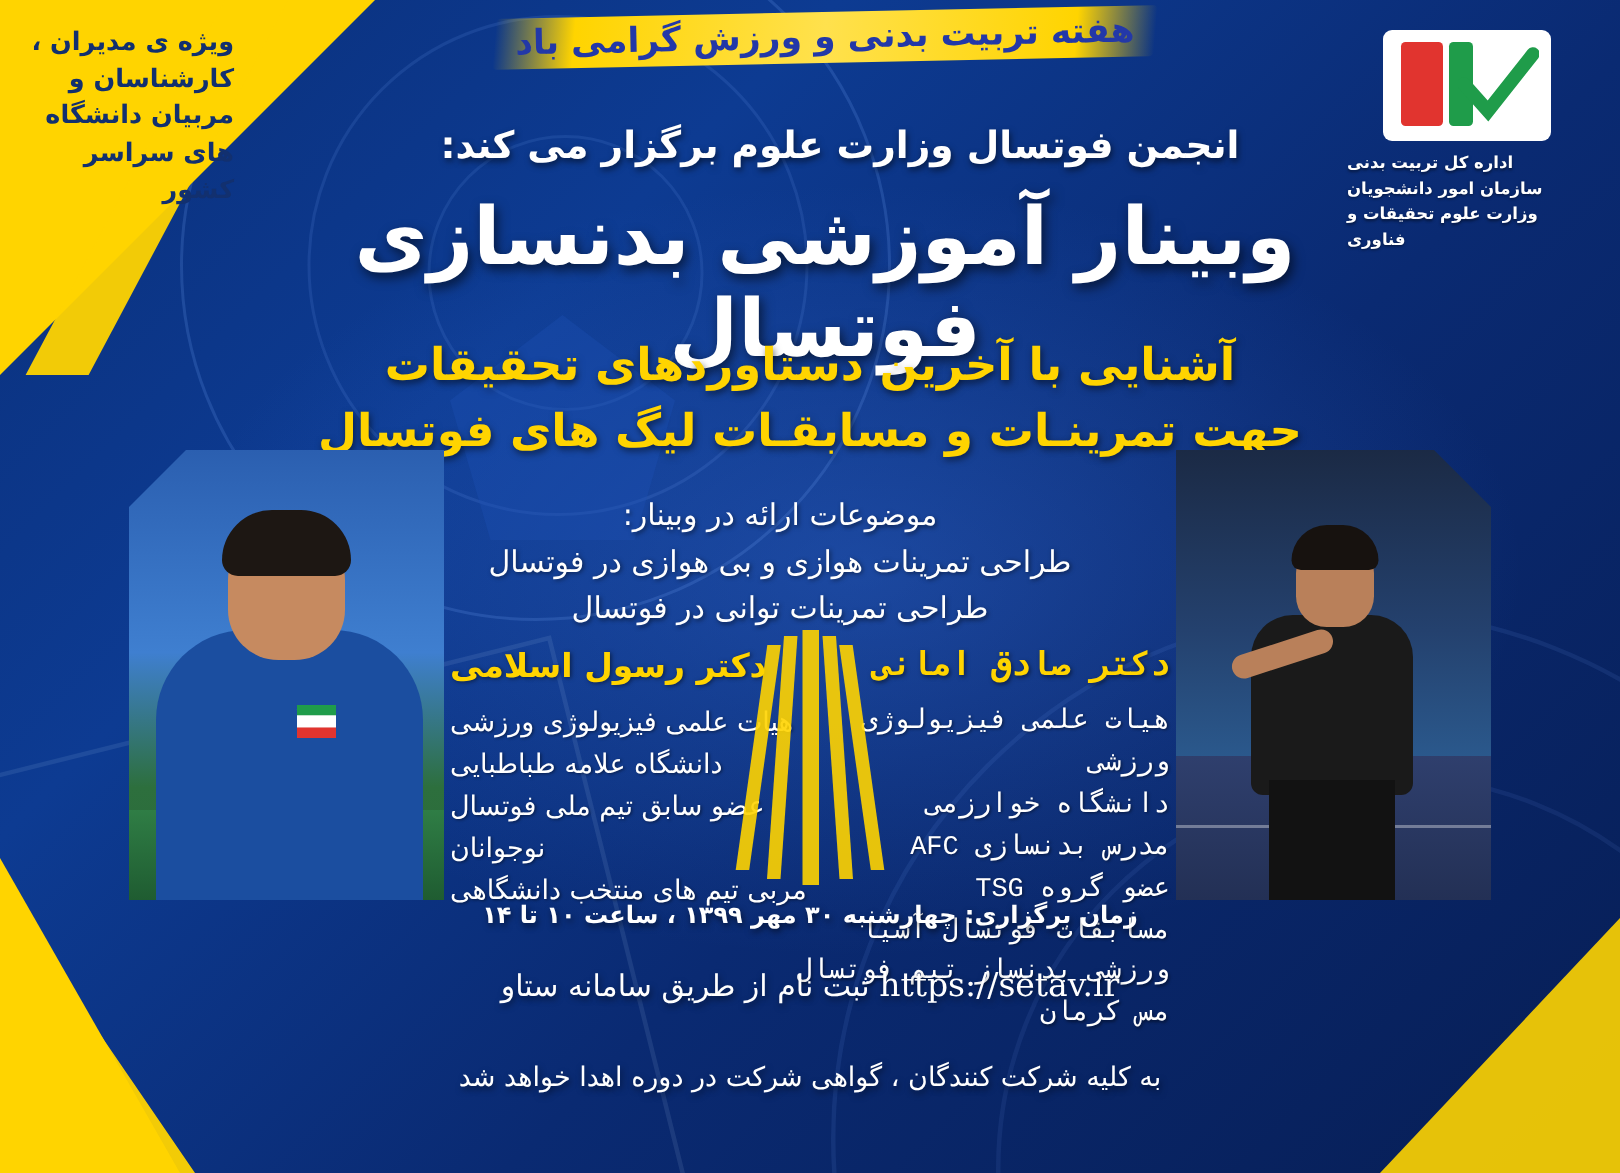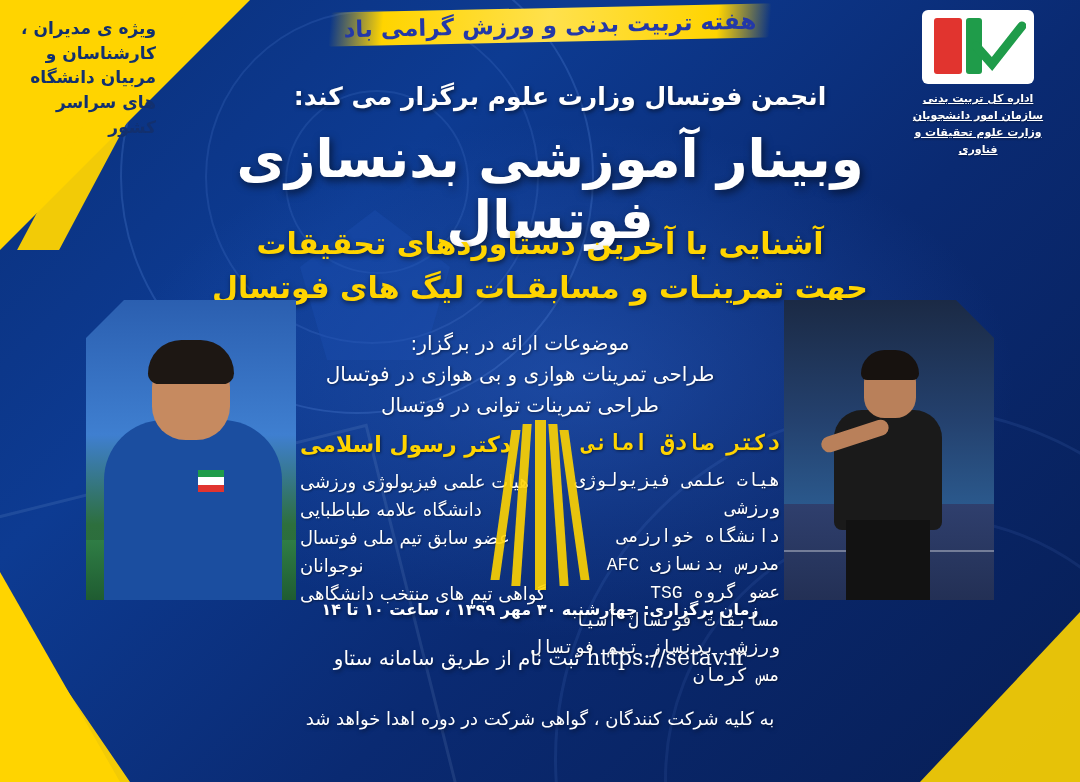--- a/index.html
+++ b/index.html
@@ -131,25 +131,24 @@
     background: linear-gradient(90deg, rgba(255,212,0,0) 0%, #ffd400 12%, #ffe14d 50%, #ffd400 88%, rgba(255,212,0,0) 100%);
     transform: skewX(-6deg) rotate(-1.2deg);
     border-radius: 3px;
   }
   .header-banner span { display:inline-block; transform: skewX(6deg); }
 
   
   .logo-wrap {
     position: absolute;
     right: 22px;
-    top: 10px;
+    top: 20px;
     width: 160px;
-    text-align: center;
+    text-align: left;
     color: #fff;
-    text-decoration: underline;
   }
   .logo-badge {
     width: 112px; height: 74px;
     margin: 0 auto;
     background: #ffffff;
     border-radius: 6px;
     position: relative;
     overflow: hidden;
   }
   .logo-badge .sq {
@@ -423,21 +422,21 @@
   </div>
 
   <div class="assoc-line">انجمن فوتسال وزارت علوم برگزار می کند:</div>
   <div class="main-title">وبینار آموزشی بدنسازی فوتسال</div>
   <div class="subtitle">
     <div>آشنایی با آخرین دستاوردهای تحقیقات</div>
     <div>جهت تمرینـات و مسابقـات لیگ های فوتسال</div>
   </div>
 
   <div class="topics">
-    <div>موضوعات ارائه در برگزار:</div>
+    <div>موضوعات ارائه در وبینار:</div>
     <div>طراحی تمرینات هوازی و بی هوازی در فوتسال</div>
     <div>طراحی تمرینات توانی در فوتسال</div>
   </div>
 
   <div class="photo photo-left">
     <div class="pl-grass"></div>
     <div class="pl-body"></div>
     <div class="pl-head"></div>
     <div class="pl-hair"></div>
     <div class="pl-badge">
@@ -465,21 +464,21 @@
     <div class="line">عضو گروه TSG</div>
     <div class="line">مسابقات فوتسال آسیا</div>
     <div class="line">ورزشی بدنساز تیم فوتسال مس کرمان</div>
   </div>
 
   <div class="presenter presenter-left">
     <div class="name">دکتر رسول اسلامی</div>
     <div class="line">هیات علمی فیزیولوژی ورزشی</div>
     <div class="line">دانشگاه علامه طباطبایی</div>
     <div class="line">عضو سابق تیم ملی فوتسال نوجوانان</div>
-    <div class="line">گواهی تیم های منتخب دانشگاهی</div>
+    <div class="line">مربی تیم های منتخب دانشگاهی</div>
   </div>
 
   <div class="center-emblem">
     <div class="bar" style="left:6px;  top:10px;  width:9px;  height:150px; transform:skewX(-8deg);"></div>
     <div class="bar" style="left:22px; top:4px;   width:9px;  height:162px; transform:skewX(-4deg);"></div>
     <div class="bar" style="left:40px; top:0px;   width:11px; height:170px;"></div>
     <div class="bar" style="left:59px; top:4px;   width:9px;  height:162px; transform:skewX(4deg);"></div>
     <div class="bar" style="left:75px; top:10px;  width:9px;  height:150px; transform:skewX(8deg);"></div>
   </div>
 

